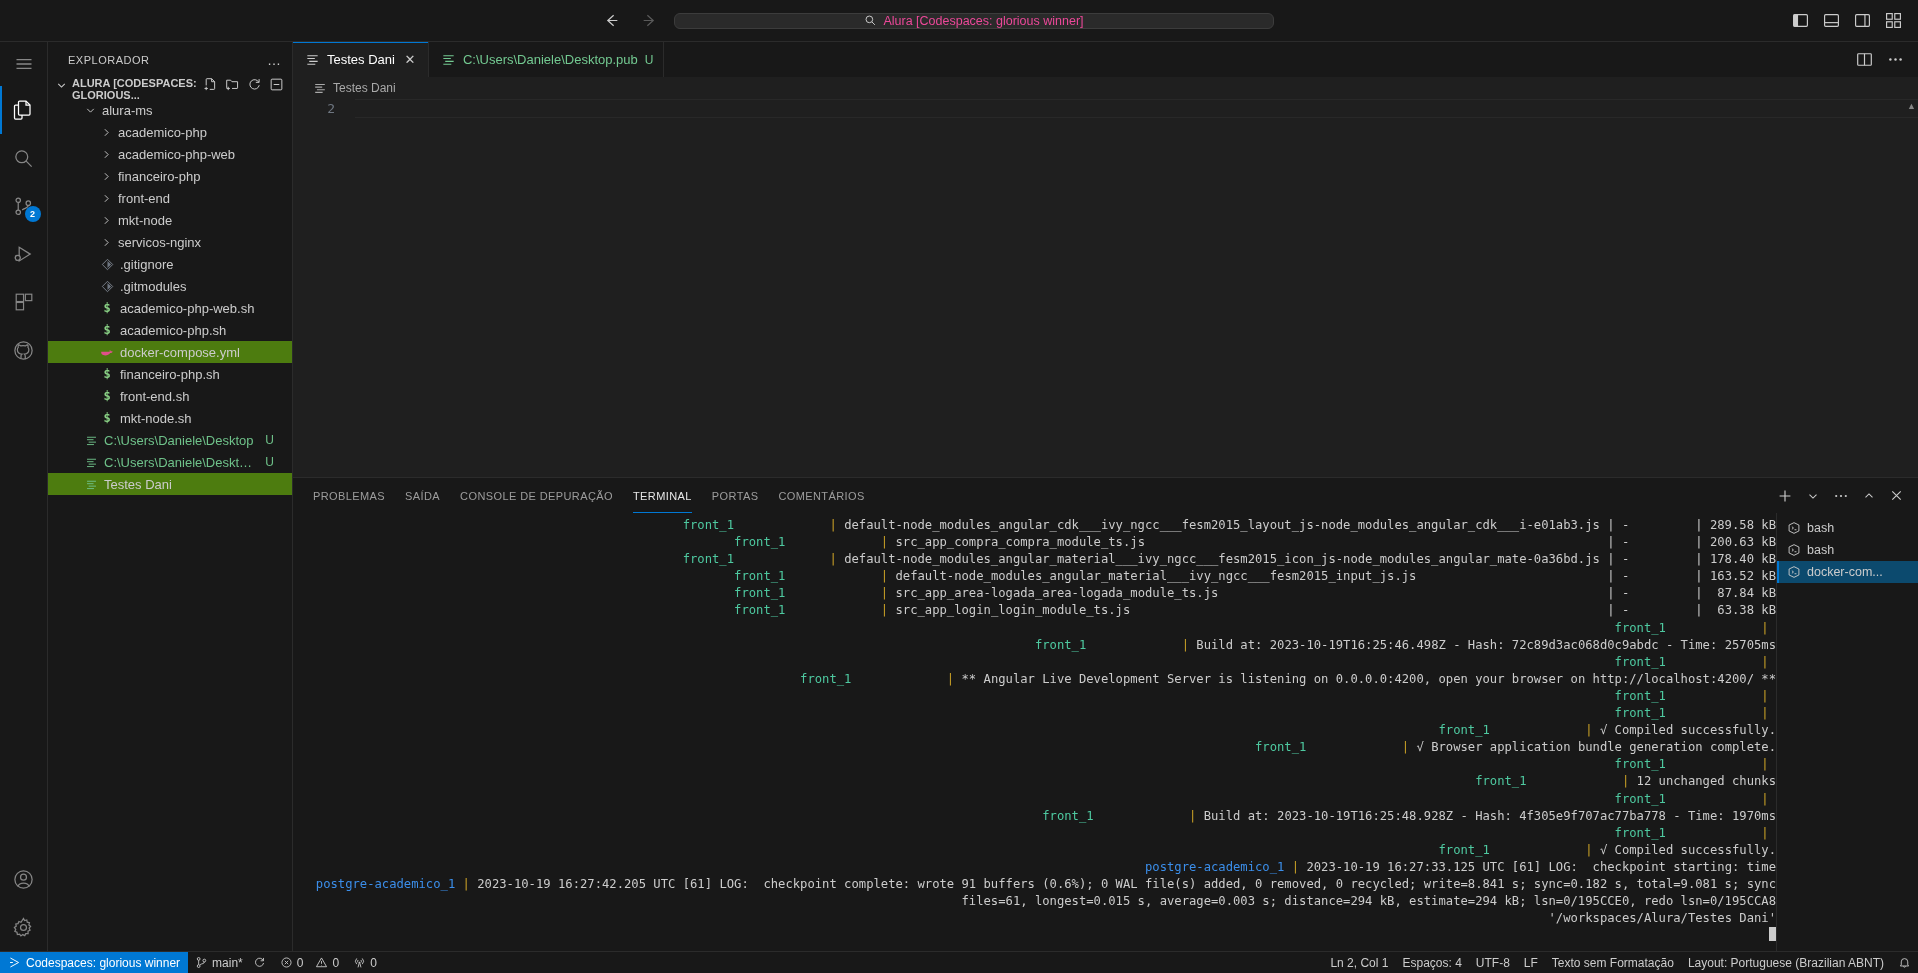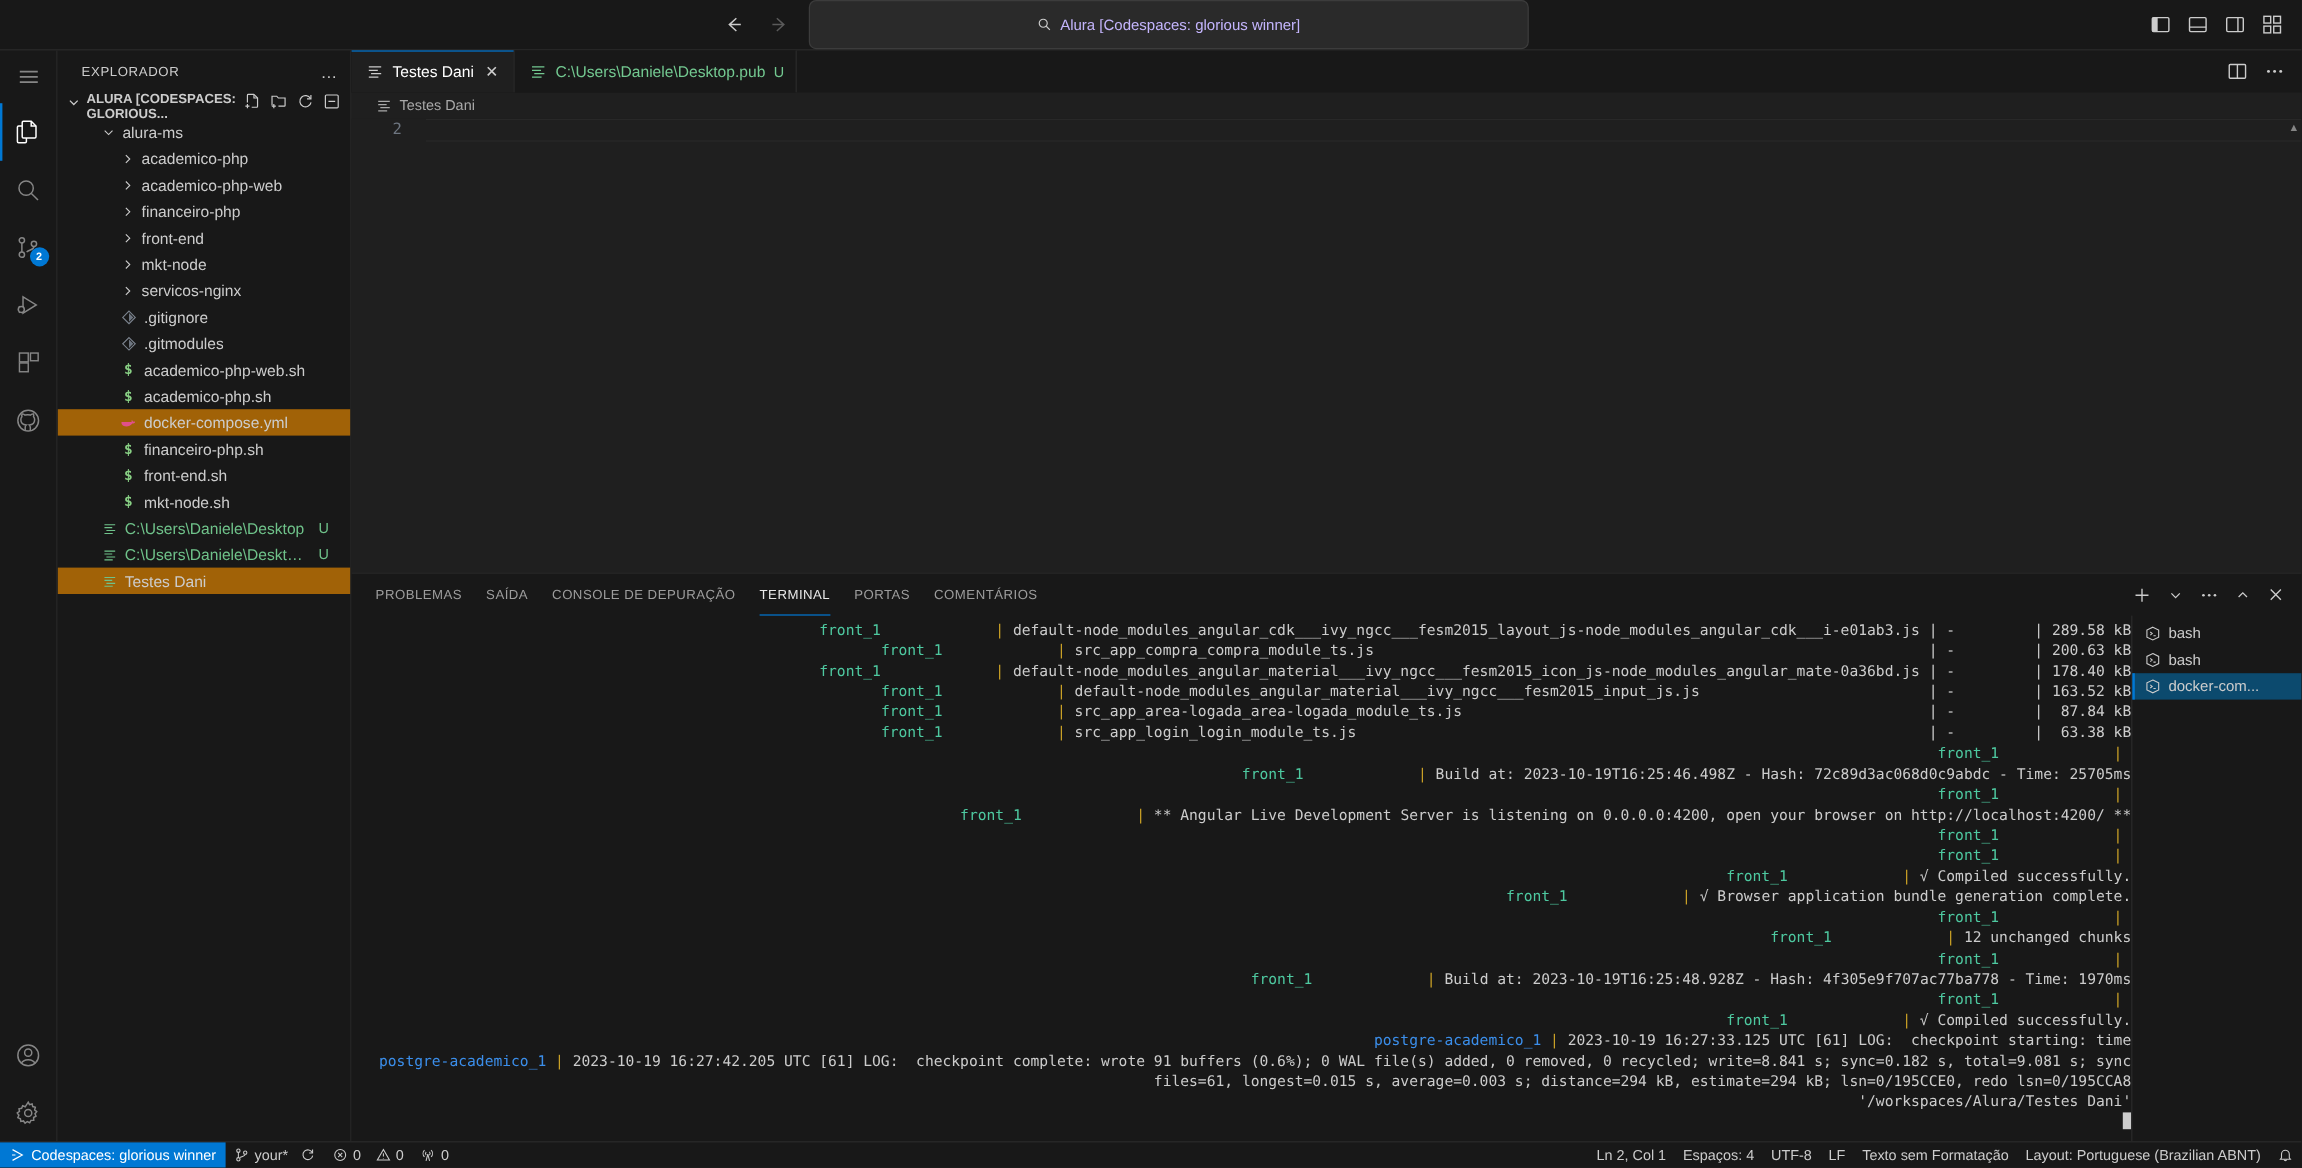--- a/index.html
+++ b/index.html
@@ -16,23 +16,23 @@
   
   .titlebar {
     height: 42px; background: #181818; border-bottom: 1px solid #2b2b2b;
     display: flex; align-items: center; flex: 0 0 42px; position: relative;
   }
   .tb-left { width: 600px; height: 100%; }
   .tb-nav { display: flex; align-items: center; gap: 16px; margin-right: 14px; }
   .navarrow { width: 22px; height: 22px; color: #cccccc; display: flex; align-items: center; justify-content: center; cursor: pointer; }
   .navarrow.dim { color: #5a5a5a; }
   .searchbox {
-    width: 600px; height: 41px; border: 1px solid #3c3c3c; border-radius: 6px;
+    width: 600px; height: 16px; border: 1px solid #3c3c3c; border-radius: 6px;
     background: #2a2a2a; display: flex; align-items: center; justify-content: center;
-    gap: 6px; color: #c4b5fd; font-size: 12.5px; cursor: pointer;
+    gap: 6px; color: #ec4899; font-size: 12.5px; cursor: pointer;
   }
   .searchbox svg { flex: 0 0 auto; }
   .tb-right { margin-left: auto; display: flex; align-items: center; gap: 14px; padding-right: 16px; color: #cccccc; }
   .tb-right .ic { cursor: pointer; display: flex; }
 
   
   .body { flex: 1 1 auto; display: flex; min-height: 0; }
 
   
   .activitybar {
@@ -70,21 +70,21 @@
     font-size: 11px; font-weight: bold; color: #cccccc; cursor: pointer; flex: 0 0 22px;
   }
   .sb-section-head .acts { margin-left: auto; display: flex; gap: 7px; color: #cccccc; }
   .sb-section-head .acts span { display: flex; cursor: pointer; }
   .chev { width: 16px; height: 16px; display: inline-flex; align-items: center; justify-content: center; color: #cccccc; flex: 0 0 16px; }
   .tree { flex: 1 1 auto; overflow: hidden; padding-bottom: 4px; }
   .row {
     height: 22px; display: flex; align-items: center; font-size: 13px; color: #cccccc;
     white-space: nowrap; cursor: pointer; position: relative; padding-right: 6px;
   }
-  .row.selected { background: #a16207; }
+  .row.selected { background: #4d7c0f; }
   .row .ind { flex: 0 0 auto; }
   .row .fname { overflow: hidden; text-overflow: ellipsis; }
   .fileicon { width: 18px; flex: 0 0 18px; display: flex; align-items: center; justify-content: center; font-size: 12px; }
   .git-u { margin-left: auto; color: #6fc28a; font-size: 12px; padding-left: 8px; }
   .sb-bottom { flex: 0 0 auto; }
   .sb-bottom .sec {
     height: 22px; display: flex; align-items: center; gap: 2px; padding-left: 5px;
     font-size: 11px; font-weight: bold; color: #cccccc; border-top: 1px solid #2b2b2b; cursor: pointer;
   }
 
@@ -653,21 +653,21 @@
     <div class="sitem">
       <span>
         <svg width="13" height="13" viewBox="0 0 16 16" fill="none" stroke="#cccccc" stroke-width="1.1">
             <circle cx="4.5" cy="3.6" r="1.7"></circle>
             <circle cx="4.5" cy="12.4" r="1.7"></circle>
             <circle cx="11.5" cy="5.6" r="1.7"></circle>
             <path d="M4.5 5.3 V10.7"></path>
             <path d="M11.5 7.3 c0 2.2 -3 2 -5.2 3.3"></path>
           </svg>
       </span>
-      <span>your*</span>
+      <span>main*</span>
       <span style="margin-left:6px;">
         <svg width="13" height="13" viewBox="0 0 16 16" fill="none" stroke="#cccccc" stroke-width="1.1">
             <path d="M12.6 5.6 A5 5 0 1 0 13 8.6"></path>
             <path d="M12.9 2.4 V5.9 H9.4"></path>
           </svg>
       </span>
     </div>
     <div class="sitem">
       <span>
         <svg width="13" height="13" viewBox="0 0 16 16" fill="none" stroke="#cccccc" stroke-width="1.1">

